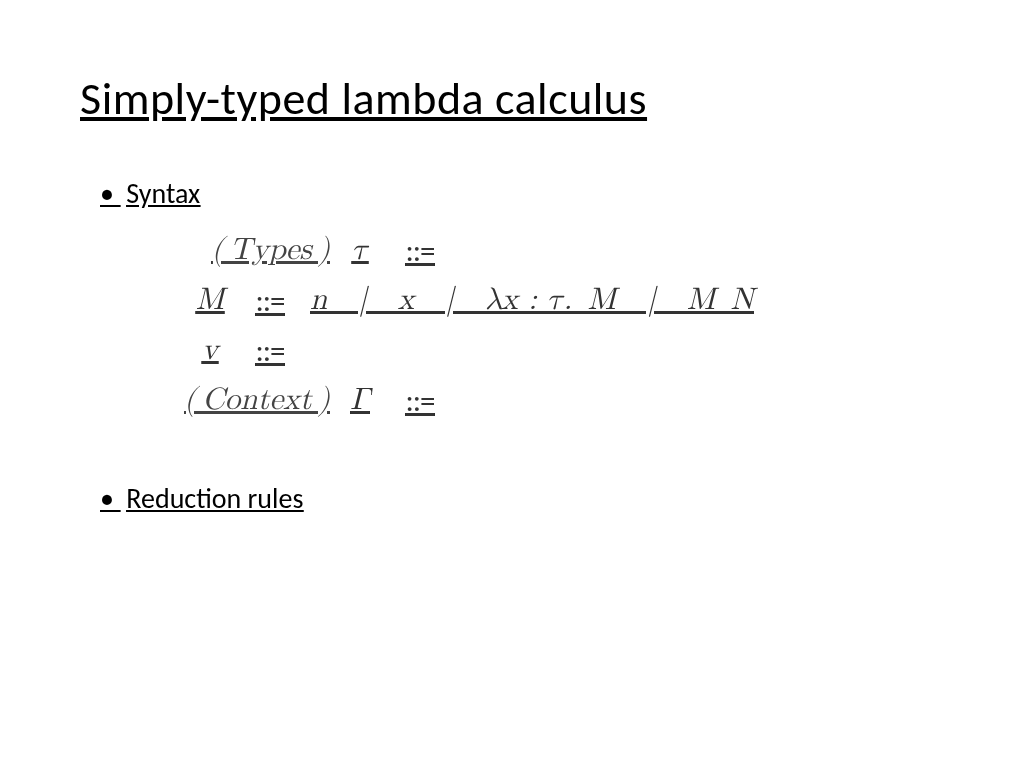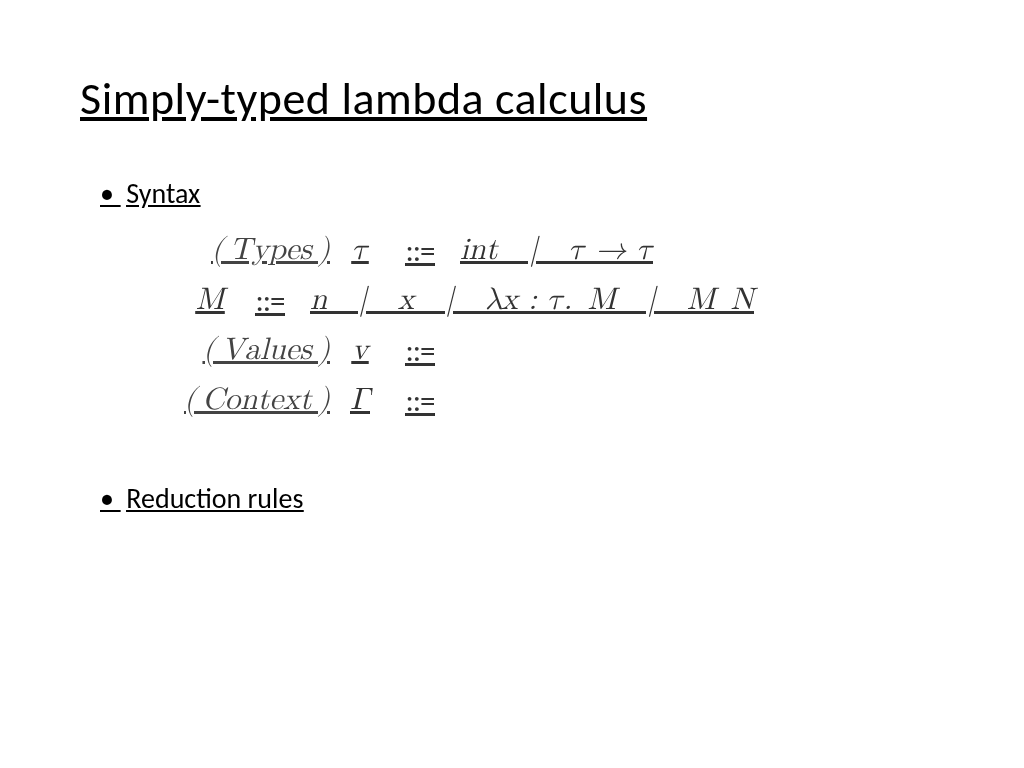--- a/index.html
+++ b/index.html
@@ -75,31 +75,29 @@
 <h1 class="title">Simply-typed lambda calculus</h1>
 
 <div class="bullet-item">Syntax</div>
 
 <div class="grammar-block">
 
   <div class="grammar-row">
     <span class="g-label">( Types )</span>
     <span class="g-sym">τ</span>
     <span class="g-eq">::=</span>
-    <span class="g-rhs">int | τ → τ</span>
   </div>
 
   <div class="grammar-row">
     <span class="g-sym">M</span>
     <span class="g-eq">::=</span>
     <span class="g-rhs">n | x | λx : τ. M | M N</span>
   </div>
 
   <div class="grammar-row">
-    <span class="g-label">( Values )</span>
     <span class="g-sym">v</span>
     <span class="g-eq">::=</span>
   </div>
 
   <div class="grammar-row">
     <span class="g-label">( Context )</span>
     <span class="g-sym">Γ</span>
     <span class="g-eq">::=</span>
   </div>
 

